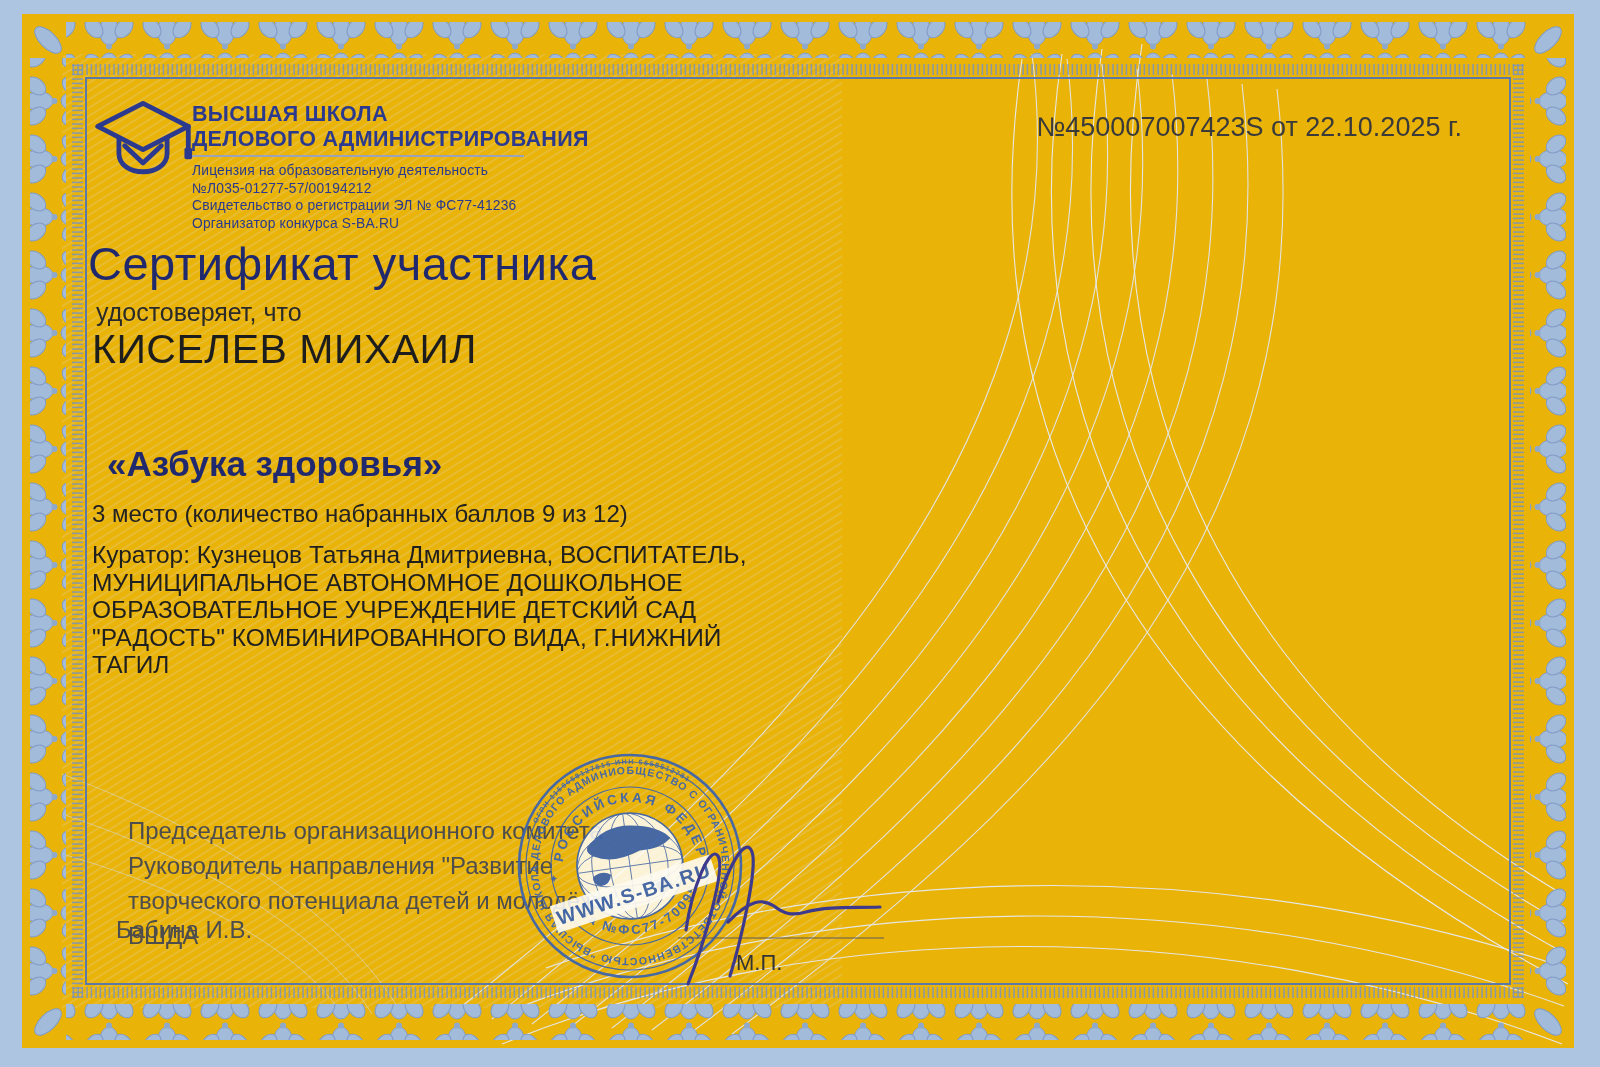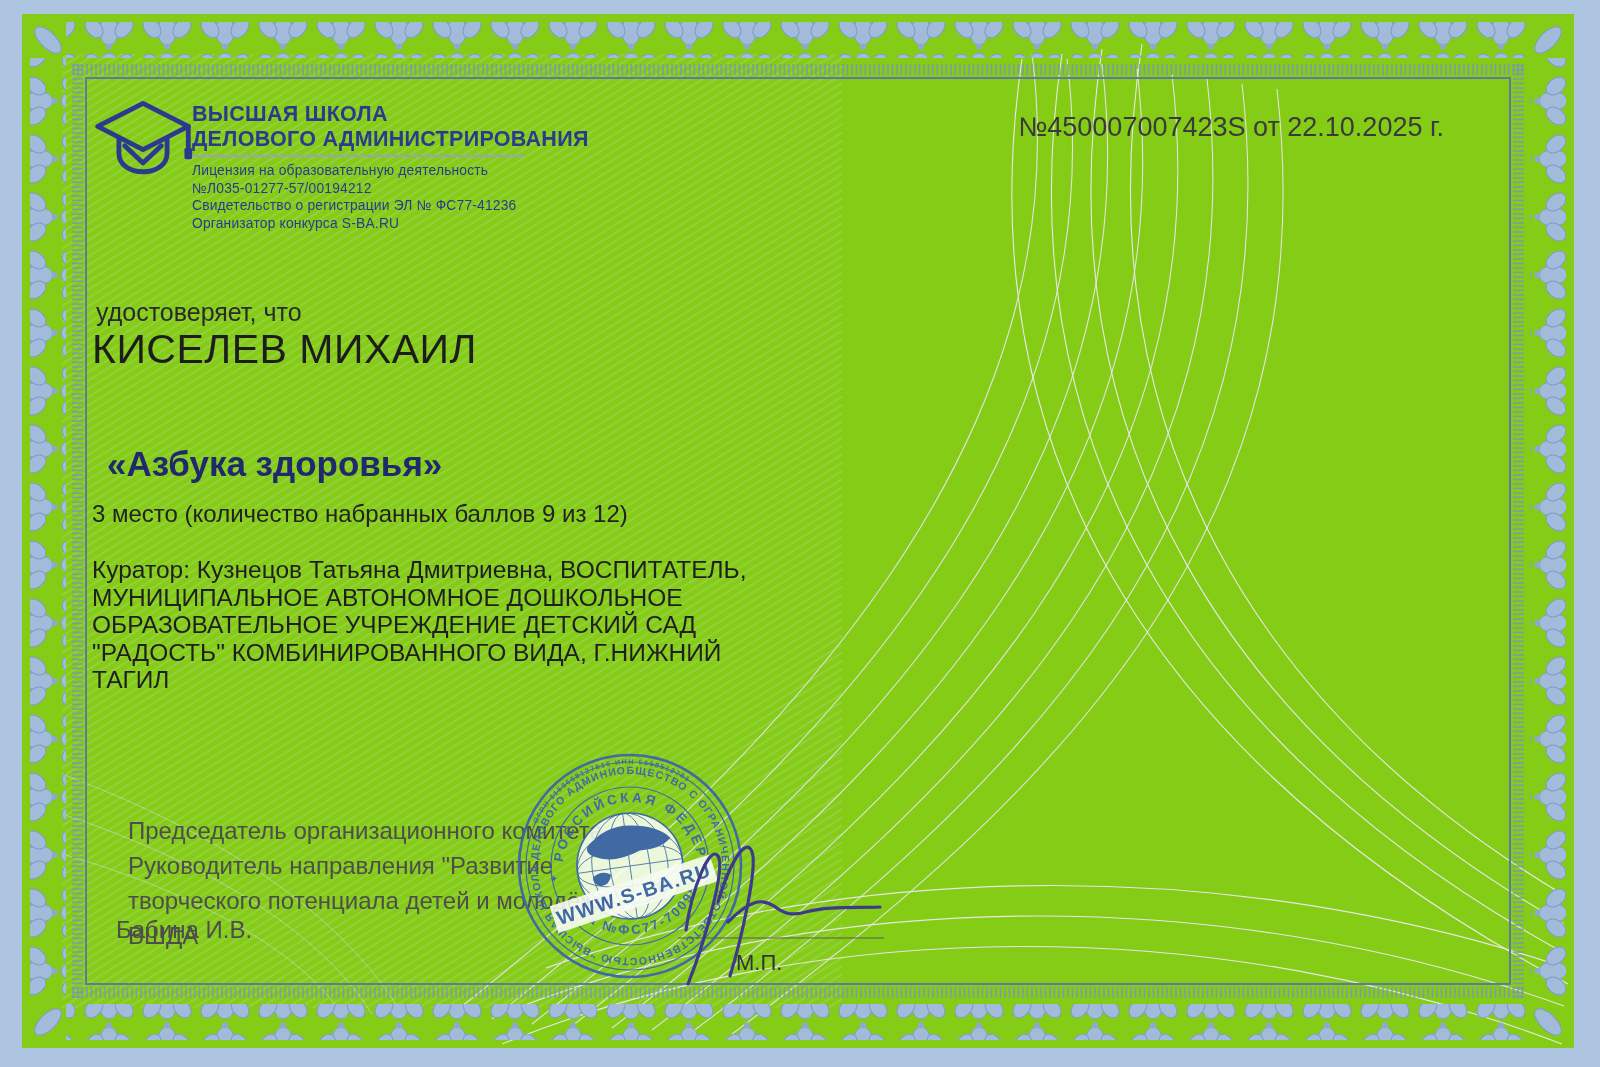--- a/index.html
+++ b/index.html
@@ -4,21 +4,21 @@
 <style>
   html,body{margin:0;padding:0;}
   body{
     width:1600px;height:1067px;
     background:#aec5e2;
     font-family:"Liberation Sans", sans-serif;
     position:relative;overflow:hidden;
   }
   .card{
     position:absolute;left:22px;top:14px;width:1552px;height:1034px;
-    background:#84cc16;
+    background:#eab308;
   }
   .bg-svg,.frame-svg{position:absolute;left:0;top:0;width:100%;height:100%;}
   .content{position:absolute;left:0;top:0;width:100%;height:100%;}
   .abs{position:absolute;}
   .navy{color:#2b3a8e;}
   .org-line{font-size:21.5px;font-weight:bold;line-height:25px;letter-spacing:.3px;}
   .divider{height:2px;background:#9aa3ba;}
   .license-line{font-size:13.8px;font-weight:normal;line-height:17.5px;letter-spacing:.2px;}
   .cert-number{font-size:27px;color:#3a3a3a;}
   .title{font-size:47px;font-weight:500;color:#20296e;letter-spacing:.5px;}
@@ -144,27 +144,28 @@
     </svg>
 
     <div class="abs navy org-line" style="left:170px;top:88px;">ВЫСШАЯ ШКОЛА</div>
     <div class="abs navy org-line" style="left:170px;top:113px;">ДЕЛОВОГО АДМИНИСТРИРОВАНИЯ</div>
     <div class="abs divider" style="left:170px;top:141px;width:332px;"></div>
     <div class="abs navy license-line" style="left:170px;top:148px;">Лицензия на образовательную деятельность</div>
     <div class="abs navy license-line" style="left:170px;top:165.5px;">№Л035-01277-57/00194212</div>
     <div class="abs navy license-line" style="left:170px;top:183px;">Свидетельство о регистрации ЭЛ № ФС77-41236</div>
     <div class="abs navy license-line" style="left:170px;top:200.5px;">Организатор конкурса S-BA.RU</div>
 
-    <div class="abs cert-number" style="right:130px;top:98px;margin-left:32px;">№450007007423S от 22.10.2025 г.</div>
-
+    <div class="abs cert-number" style="right:112px;top:98px;margin-left:32px;">№450007007423S от 22.10.2025 г.</div>
+
+    <div class="abs title" style="left:66px;top:222px;">Сертификат участника</div>
     <div class="abs certifies" style="left:74px;top:284px;">удостоверяет, что</div>
     <div class="abs participant" style="left:70px;top:312px;">КИСЕЛЕВ МИХАИЛ</div>
     <div class="abs olympiad" style="left:66px;top:430px;padding-left:19px;">«Азбука здоровья»</div>
     <div class="abs result" style="left:70px;top:486px;">3 место (количество набранных баллов 9 из 12)</div>
-    <div class="abs curator" style="left:70px;top:527px;margin-top:15px;">Куратор: Кузнецов Татьяна Дмитриевна, ВОСПИТАТЕЛЬ, МУНИЦИПАЛЬНОЕ АВТОНОМНОЕ ДОШКОЛЬНОЕ ОБРАЗОВАТЕЛЬНОЕ УЧРЕЖДЕНИЕ ДЕТСКИЙ САД "РАДОСТЬ" КОМБИНИРОВАННОГО ВИДА, Г.НИЖНИЙ ТАГИЛ</div>
+    <div class="abs curator" style="left:70px;top:527px;">Куратор: Кузнецов Татьяна Дмитриевна, ВОСПИТАТЕЛЬ, МУНИЦИПАЛЬНОЕ АВТОНОМНОЕ ДОШКОЛЬНОЕ ОБРАЗОВАТЕЛЬНОЕ УЧРЕЖДЕНИЕ ДЕТСКИЙ САД "РАДОСТЬ" КОМБИНИРОВАННОГО ВИДА, Г.НИЖНИЙ ТАГИЛ</div>
 
     <div class="abs role" style="left:94px;top:799px;">Председатель организационного комитета</div>
     <div class="abs role" style="left:94px;top:834px;">Руководитель направления "Развитие творческого потенциала детей и молодёжи" ВШДА</div>
     <div class="abs sig-name" style="left:94px;top:902px;">Бабина И.В.</div>
 
     <svg class="abs stamp-svg" style="left:492px;top:736px;" width="232" height="232" viewBox="0 0 232 232">
       <defs>
         <path id="arcRegistry" d="M 14,116 A 102,102 0 0 1 218,116"></path>
         <path id="arcOuter" d="M 116,24 A 92,92 0 1 1 115.9,24"></path>
         <path id="arcInnerTop" d="M 48,120 A 68,68 0 0 1 184,120"></path>

